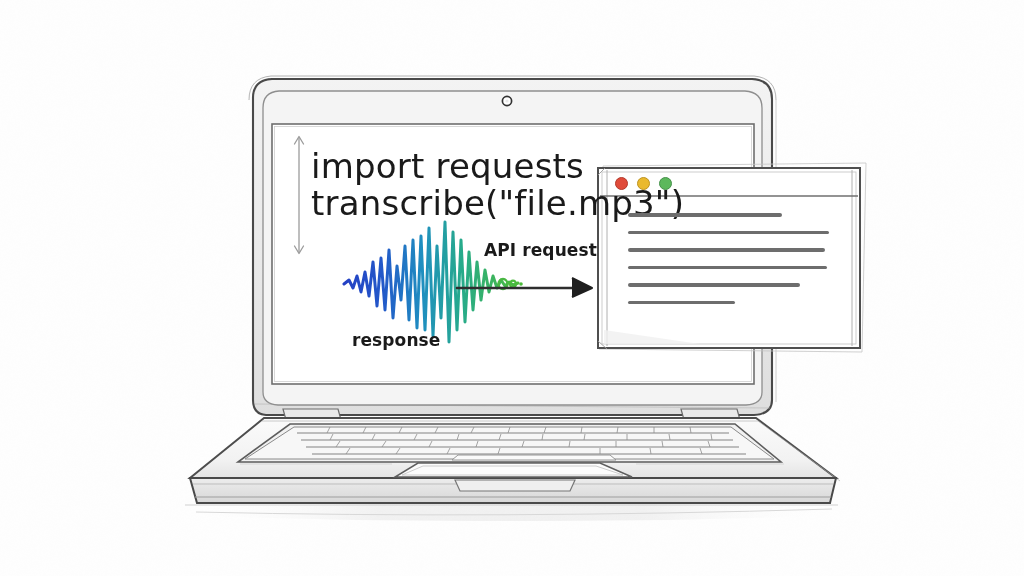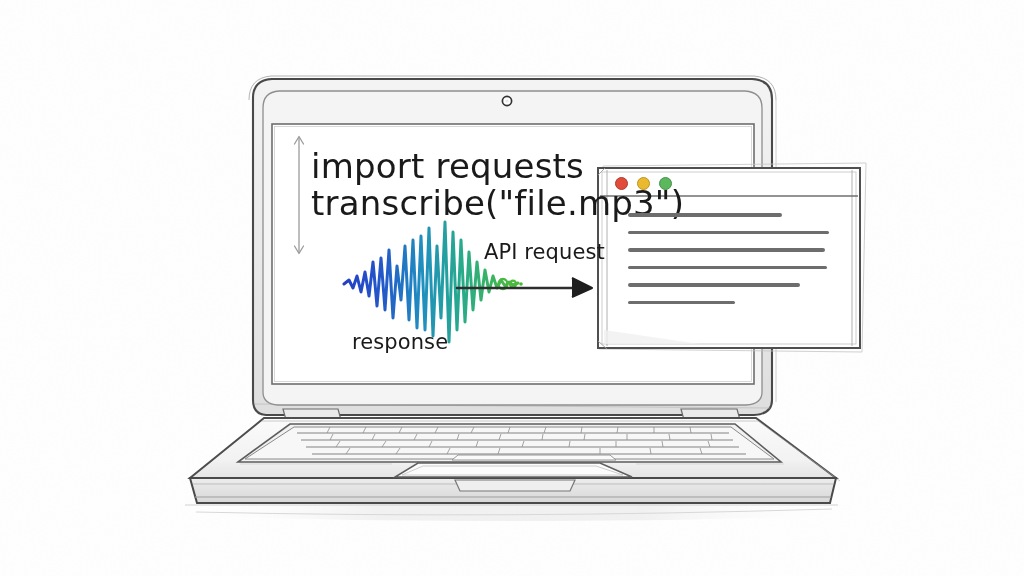--- a/index.html
+++ b/index.html
@@ -35,22 +35,22 @@
     color: #1a1a1a;
     white-space: pre;
     font-family: "DejaVu Sans", sans-serif;
   }
   .code-text {
     font-size: 34px;
     font-weight: 400;
     letter-spacing: 0.2px;
   }
   .anno-text {
-    font-size: 21px;
-    font-weight: 400;
+    font-size: 17px;
+    font-weight: 700;
     letter-spacing: 0.1px;
   }
 </style>
 </head>
 <body>
 
 <div id="canvas">
 
   <svg id="scene" viewBox="0 0 1024 576" xmlns="http://www.w3.org/2000/svg">
     <defs>

